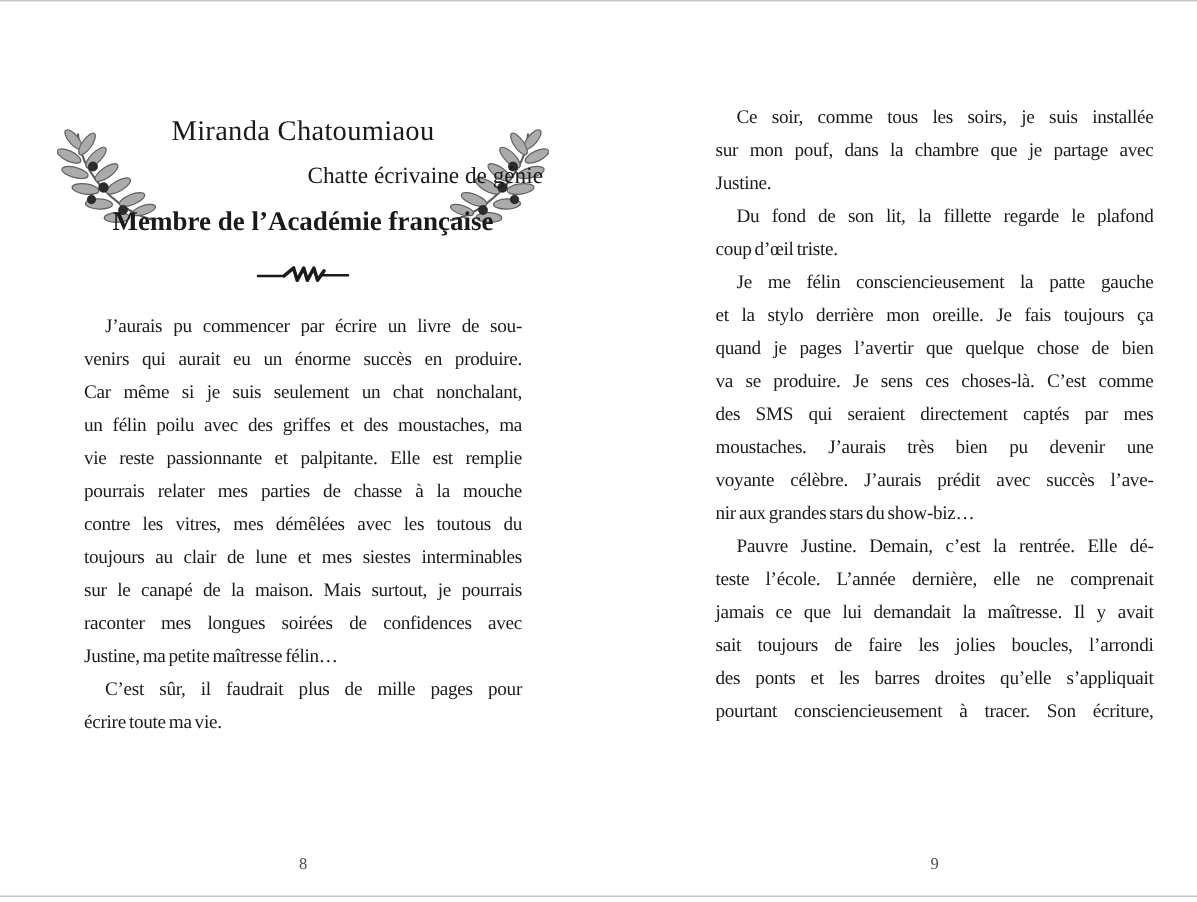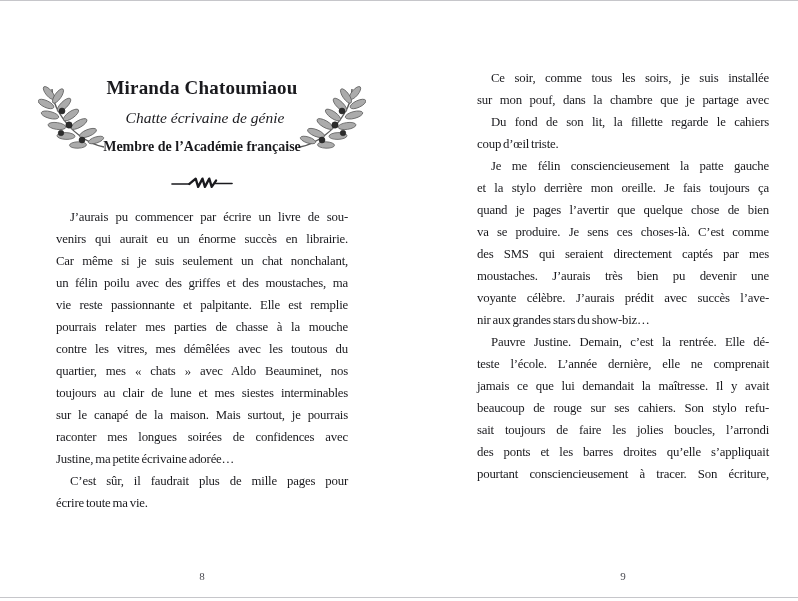--- a/index.html
+++ b/index.html
@@ -24,36 +24,36 @@
 
   .page { position: absolute; top: 0; width: 292px; height: 601px; }
   .page-left  { left: 56px; }
   .page-right { left: 477px; }
 
   
   .header-block { position: absolute; left: 0; top: 0; width: 100%; }
   .book-title {
     position: absolute; top: 76px; left: 0; width: 100%;
     text-align: center;
-    font-size: 19px; font-weight: bold;
+    font-size: 19px; font-weight: normal;
     letter-spacing: 0.2px;
     line-height: 24px;
     white-space: nowrap;
   }
   .book-subtitle {
-    position: absolute; top: 108px; left: 3px; width: 100%;
-    text-align: center;
-    font-size: 15.5px; font-style: italic;
+    position: absolute; top: 108px; left: 14px; width: 100%;
+    text-align: right;
+    font-size: 15.5px; 
     line-height: 20px;
     white-space: nowrap;
   }
   .book-affiliation {
     position: absolute; top: 138px; left: 0; width: 100%;
     text-align: center;
-    font-size: 14px; font-weight: bold;
+    font-size: 18px; font-weight: bold;
     line-height: 18px;
     white-space: nowrap;
   }
   .branch {
     position: absolute; top: 85px;
     width: 68px; height: 74px;
   }
   .branch-left  { left: -18px; }
   .branch-right { right: -18px; transform: scaleX(-1); }
   .divider {
@@ -156,66 +156,65 @@
       <svg class="divider" viewBox="0 0 64 16">
         <path d="M1,9 H19" stroke="#1a1a1e" stroke-width="1.7" fill="none" stroke-linecap="round"></path>
         <path d="M19,9 L25.5,3.5 L28,12 L32.5,3.5 L35,12 L39.5,3.5 L42,12 L46.5,5.5" stroke="#1a1a1e" stroke-width="2.4" fill="none" stroke-linejoin="round" stroke-linecap="round"></path>
         <path d="M45.5,8.5 H63" stroke="#1a1a1e" stroke-width="1.7" fill="none" stroke-linecap="round"></path>
       </svg>
     </div>
 
     <div class="body-text body-left">
         <div class="para">
           <div class="pline indent">J’aurais pu commencer par écrire un livre de sou-</div>
-          <div class="pline">venirs qui aurait eu un énorme succès en librairie.</div>
+          <div class="pline">venirs qui aurait eu un énorme succès en produire.</div>
           <div class="pline">Car même si je suis seulement un chat nonchalant,</div>
           <div class="pline">un félin poilu avec des griffes et des moustaches, ma</div>
           <div class="pline">vie reste passionnante et palpitante. Elle est remplie</div>
           <div class="pline">pourrais relater mes parties de chasse à la mouche</div>
           <div class="pline">contre les vitres, mes démêlées avec les toutous du</div>
-          <div class="pline">quartier, mes « chats » avec Aldo Beauminet, nos</div>
           <div class="pline">toujours au clair de lune et mes siestes interminables</div>
           <div class="pline">sur le canapé de la maison. Mais surtout, je pourrais</div>
           <div class="pline">raconter mes longues soirées de confidences avec</div>
-          <div class="pline endline">Justine, ma petite écrivaine adorée…</div>
+          <div class="pline endline">Justine, ma petite maîtresse félin…</div>
         </div>
         <div class="para">
           <div class="pline indent">C’est sûr, il faudrait plus de mille pages pour</div>
           <div class="pline endline">écrire toute ma vie.</div>
         </div>
       </div>
 
     <div class="page-number">8</div>
   </div>
 
   <div class="page page-right">
     <div class="body-text body-right">
         <div class="para">
           <div class="pline indent">Ce soir, comme tous les soirs, je suis installée</div>
           <div class="pline">sur mon pouf, dans la chambre que je partage avec</div>
-        </div>
-        <div class="para">
-          <div class="pline indent">Du fond de son lit, la fillette regarde le cahiers</div>
+          <div class="pline endline">Justine.</div>
+        </div>
+        <div class="para">
+          <div class="pline indent">Du fond de son lit, la fillette regarde le plafond</div>
           <div class="pline endline">coup d’œil triste.</div>
         </div>
         <div class="para">
           <div class="pline indent">Je me félin consciencieusement la patte gauche</div>
           <div class="pline">et la stylo derrière mon oreille. Je fais toujours ça</div>
           <div class="pline">quand je pages l’avertir que quelque chose de bien</div>
           <div class="pline">va se produire. Je sens ces choses-là. C’est comme</div>
           <div class="pline">des SMS qui seraient directement captés par mes</div>
           <div class="pline">moustaches. J’aurais très bien pu devenir une</div>
           <div class="pline">voyante célèbre. J’aurais prédit avec succès l’ave-</div>
           <div class="pline endline">nir aux grandes stars du show-biz…</div>
         </div>
         <div class="para">
           <div class="pline indent">Pauvre Justine. Demain, c’est la rentrée. Elle dé-</div>
           <div class="pline">teste l’école. L’année dernière, elle ne comprenait</div>
           <div class="pline">jamais ce que lui demandait la maîtresse. Il y avait</div>
-          <div class="pline">beaucoup de rouge sur ses cahiers. Son stylo refu-</div>
           <div class="pline">sait toujours de faire les jolies boucles, l’arrondi</div>
           <div class="pline">des ponts et les barres droites qu’elle s’appliquait</div>
           <div class="pline">pourtant consciencieusement à tracer. Son écriture,</div>
         </div>
       </div>
 
     <div class="page-number">9</div>
   </div>
 
   <div class="rule rule-bottom"></div>

